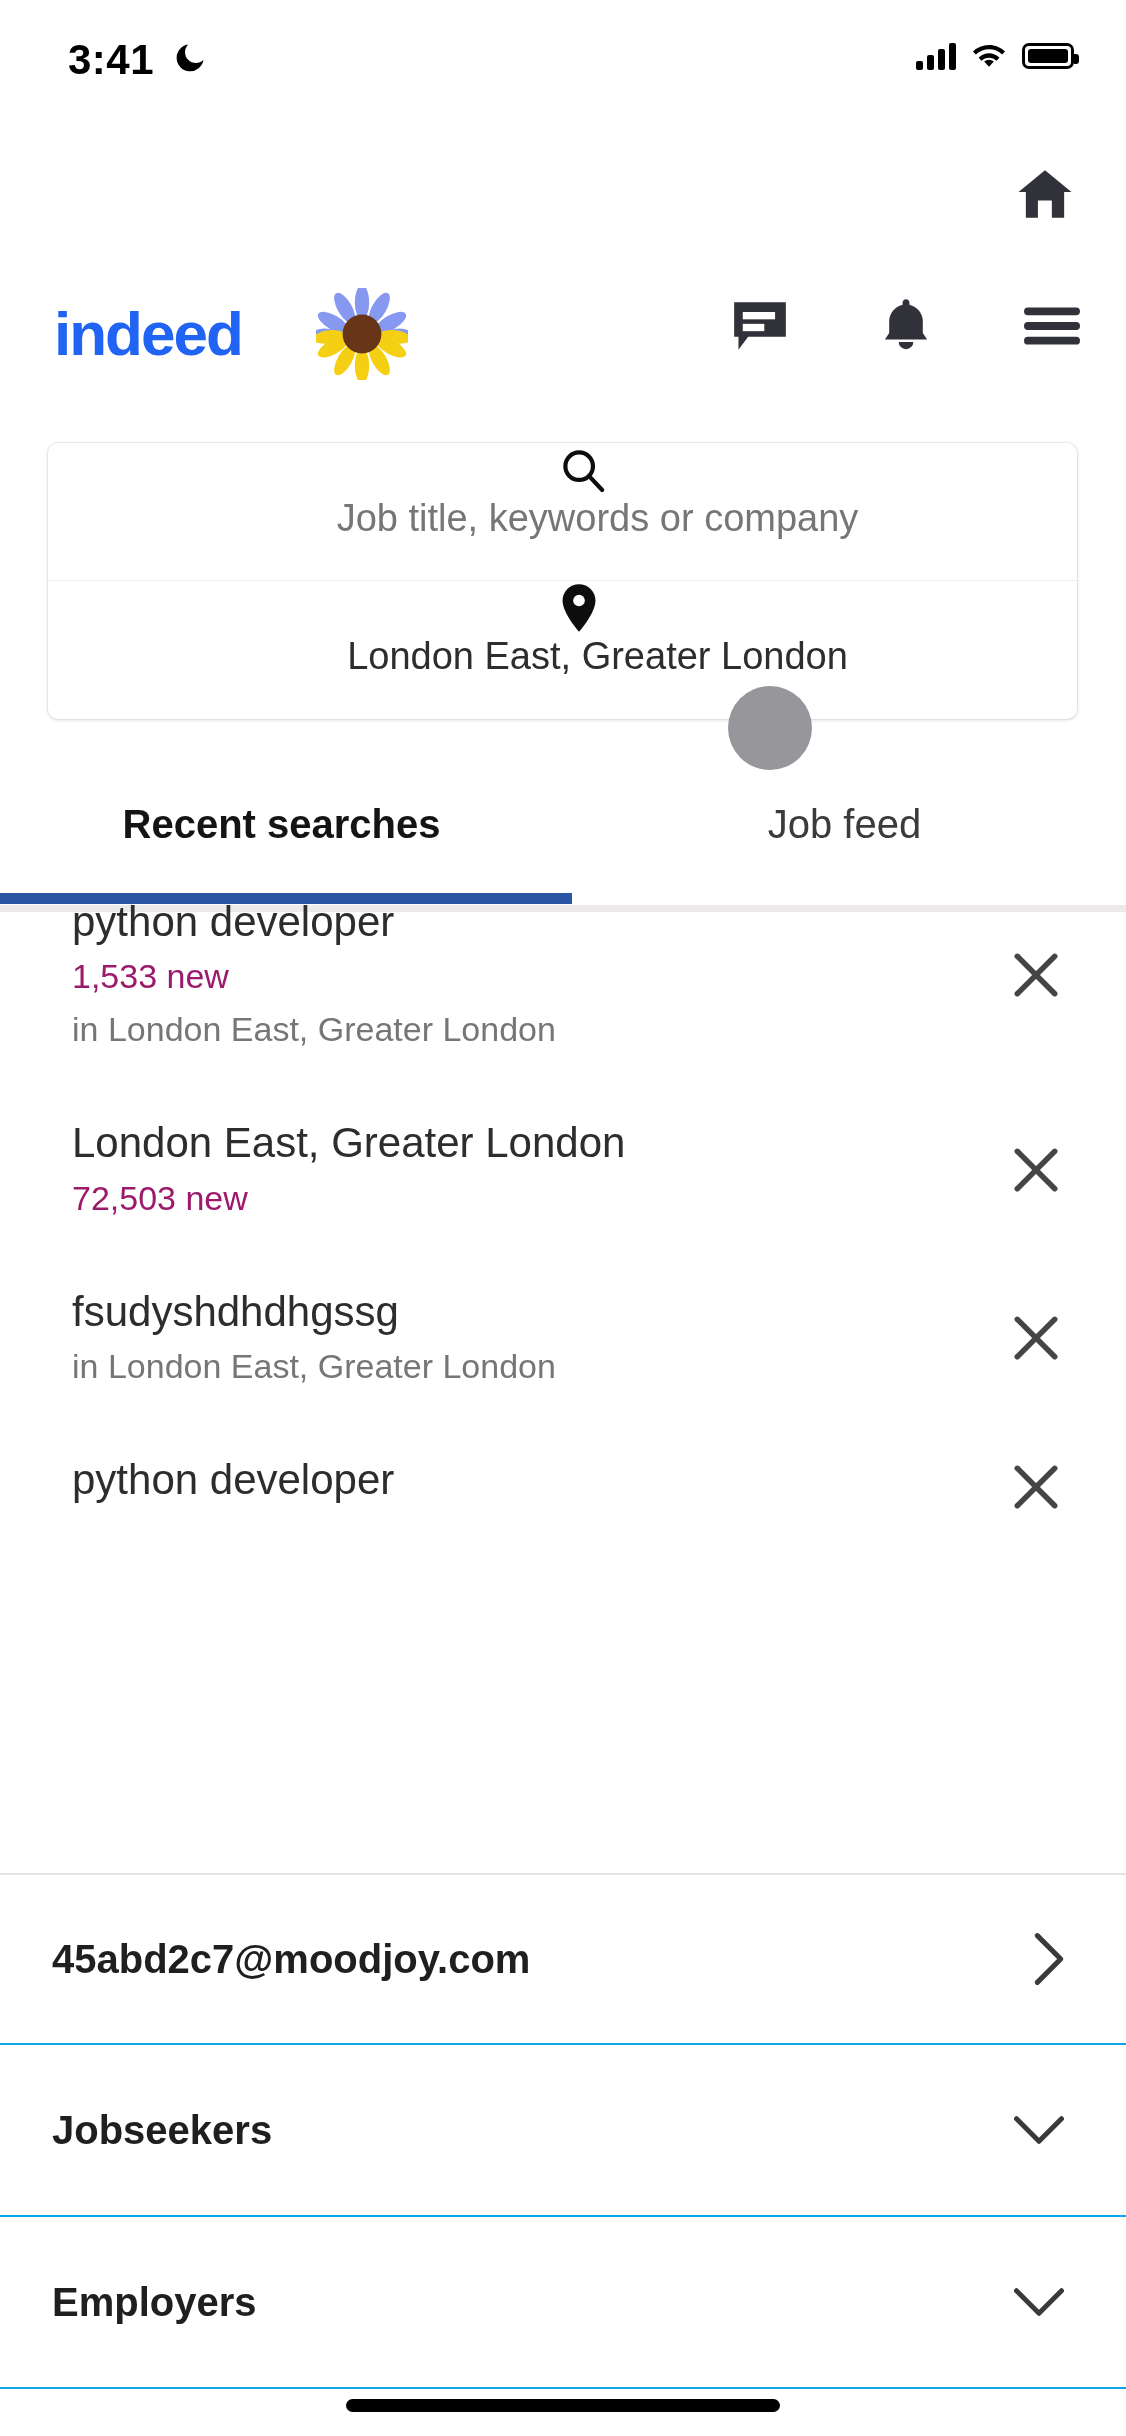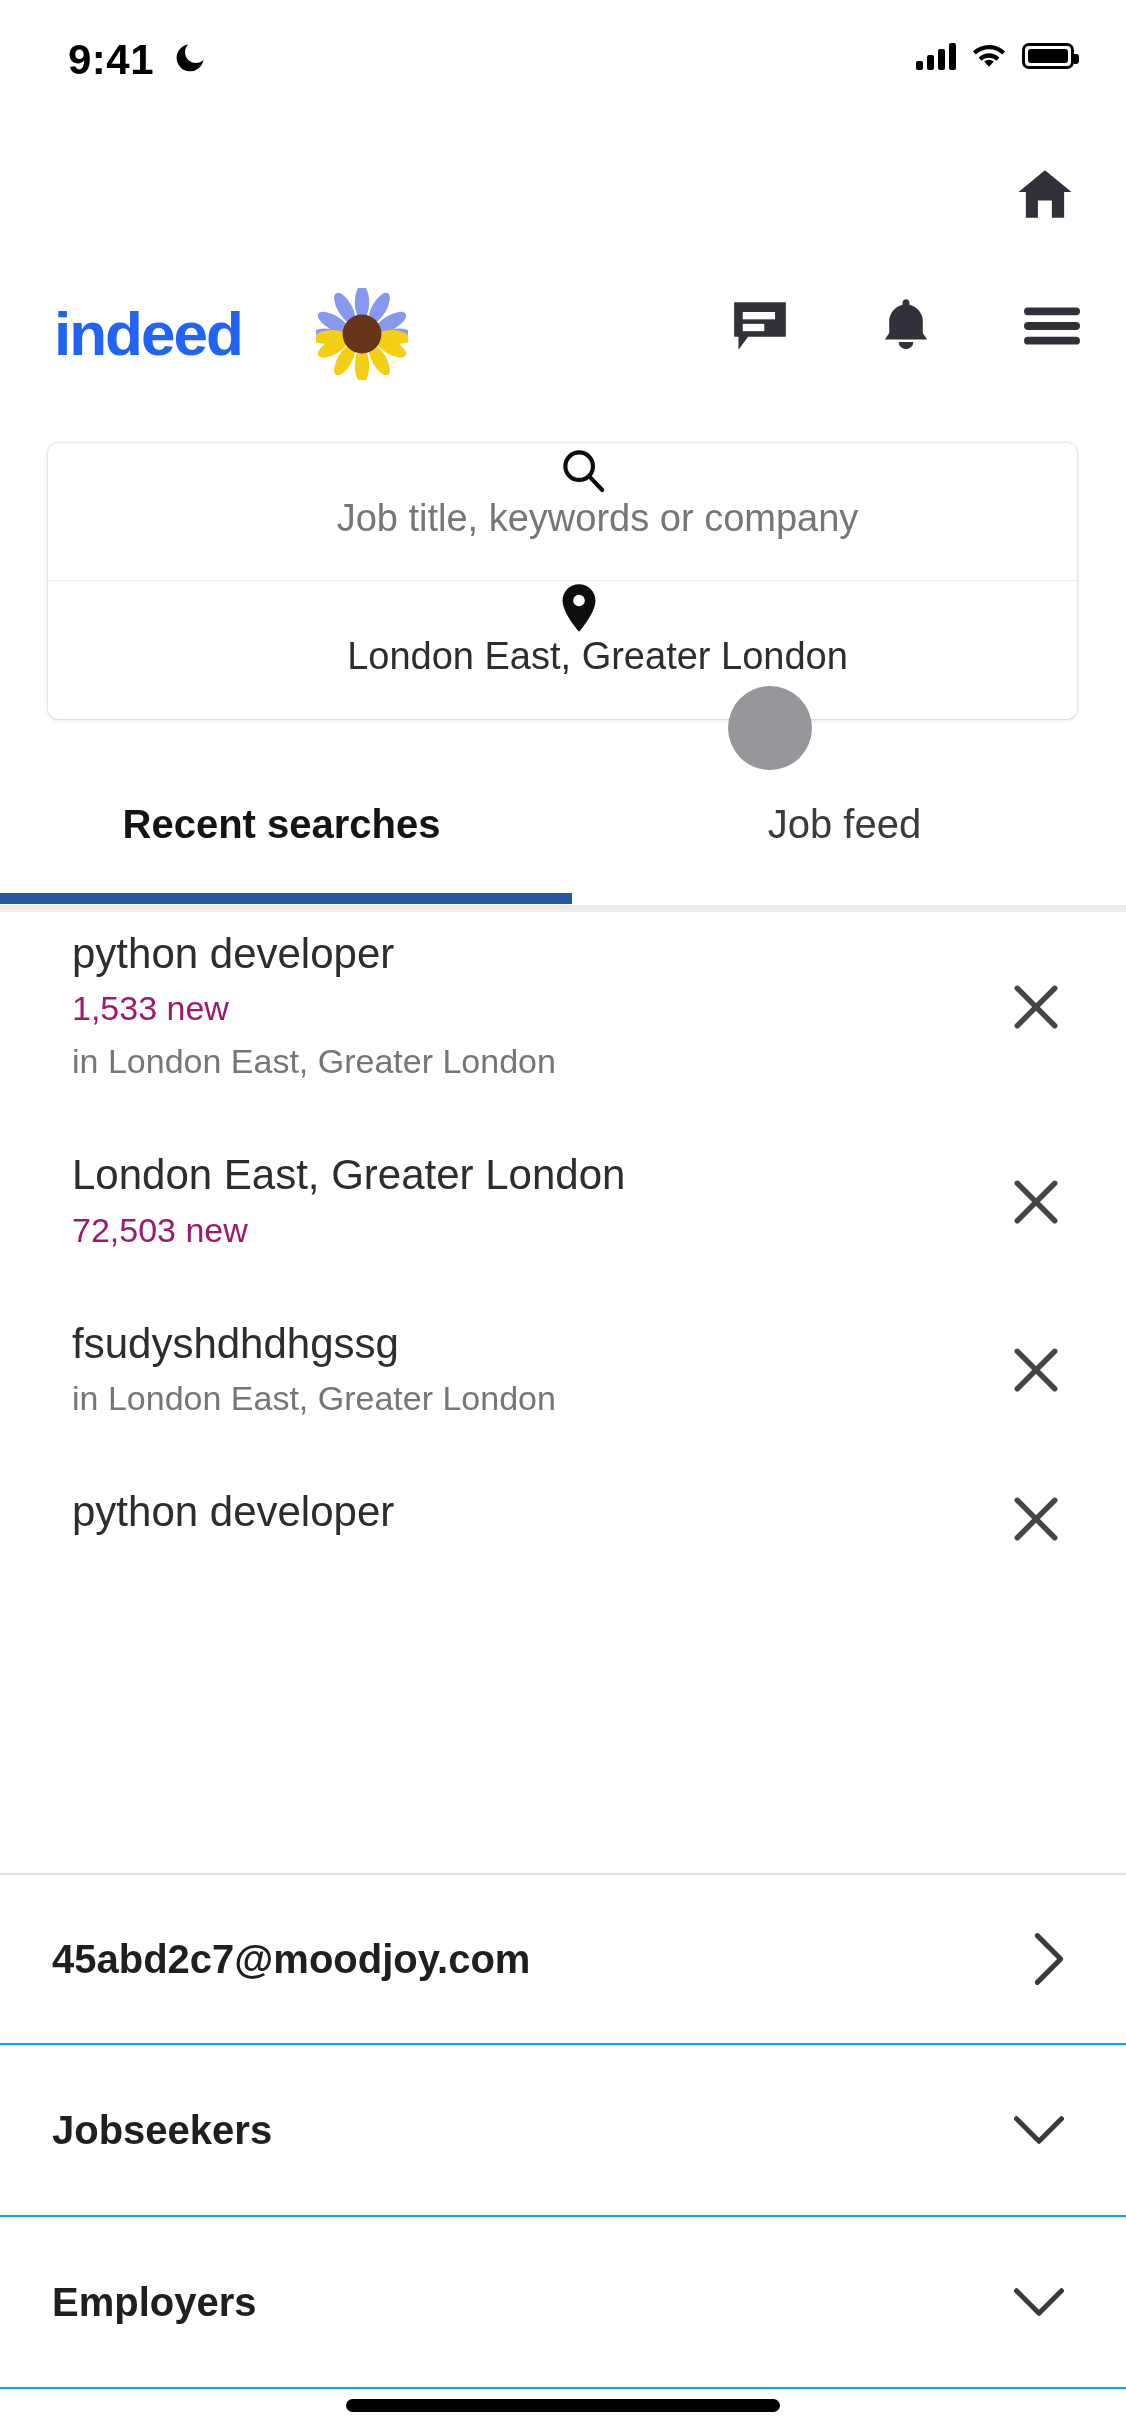--- a/index.html
+++ b/index.html
@@ -102,21 +102,21 @@
   .tab.active::after{
     content:""; position:absolute; left:0; right:-9px; bottom:8px;
     height:11px; background:#2a55a5;
   }
   .tabs-underline{
     position:absolute; left:0; top:905px; width:1126px; height:7px;
     background:#eceaea;
   }
 
   
-  .list{ position:absolute; left:0; top:896px; width:1126px; }
+  .list{ position:absolute; left:0; top:864px; width:1126px; }
   .list-item{
     position:relative; padding:30px 120px 30px 72px; min-height:130px;
   }
   .li-title{ font-size:42px; color:#2d2d2d; line-height:1.32; }
   .li-new{ font-size:34px; color:#9c1a6c; line-height:1.5; margin-top:2px; }
   .li-loc{ font-size:34px; color:#767676; line-height:1.5; margin-top:2px; }
   .li-close{
     position:absolute; right:62px; top:50%; transform:translateY(-50%);
     width:56px; height:56px; display:flex; align-items:center; justify-content:center;
   }
@@ -131,21 +131,21 @@
   
   .home-indicator{
     position:absolute; left:50%; transform:translateX(-50%);
     bottom:24px; width:434px; height:13px; border-radius:7px; background:#000;
   }
 </style>
 </head>
 <body>
 
 <div class="statusbar">
-  <div class="sb-time">9:41</div>
+  <div class="sb-time">3:41</div>
   <svg class="sb-moon" viewBox="0 0 24 24">
     <path d="M21 13.2A9 9 0 1 1 10.8 3a7.2 7.2 0 0 0 10.2 10.2z" fill="#000"></path>
   </svg>
   <div class="sb-right">
     <span class="bars">
         <i></i>
         <i></i>
         <i></i>
         <i></i>
       </span>

